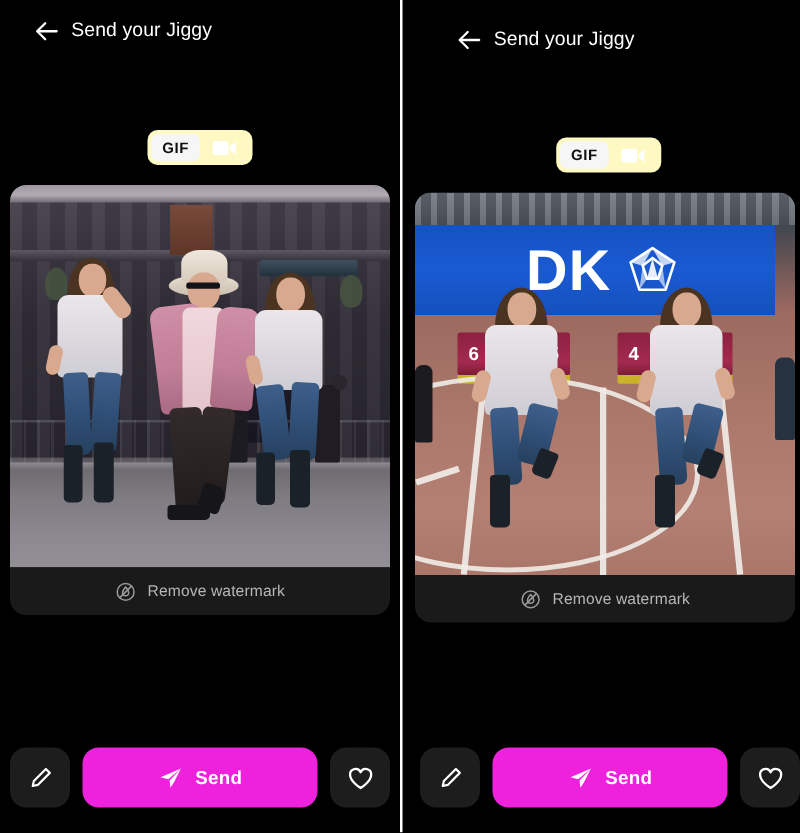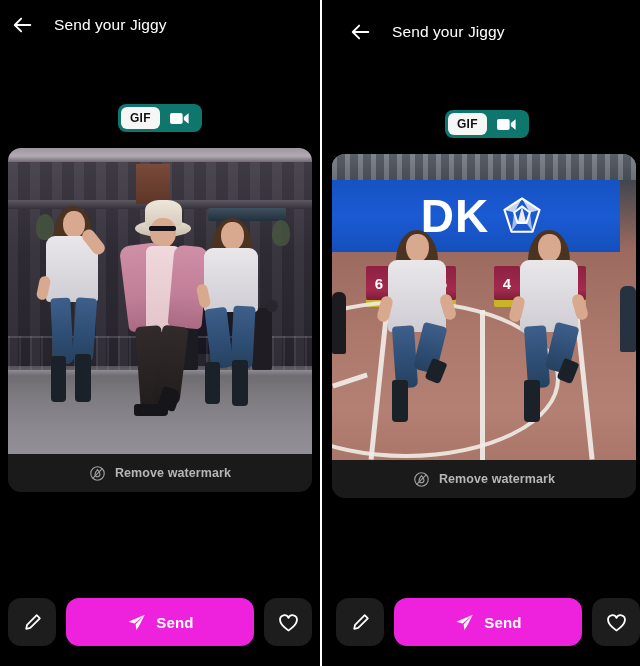--- a/index.html
+++ b/index.html
@@ -33,22 +33,22 @@
   }
 
   
   .appbar {
     position: absolute;
     left: 0;
     right: 16px;
     height: 44px;
     display: flex;
     align-items: center;
-    gap: 20px;
-    padding-left: 12px;
+    gap: 8px;
+    padding-left: 27px;
   }
   .panel.left .appbar { top: 3px; }
   .panel.right .appbar { top: 10px; left: 16px; }
 
   .back-icon {
     width: 22px;
     height: 22px;
     flex: 0 0 auto;
     display: block;
   }
@@ -67,21 +67,21 @@
     right: 0;
     display: flex;
     justify-content: center;
   }
   .panel.left .seg-wrap { top: 104px; }
   .panel.right .seg-wrap { top: 110px; left: 12px; }
 
   .segmented {
     display: flex;
     align-items: center;
-    background: #0f766e;
+    background: #fef9c3;
     border-radius: 8px;
     padding: 3px;
     gap: 0px;
   }
   .seg-item {
     height: 22px;
     min-width: 39px;
     display: flex;
     align-items: center;
     justify-content: center;
@@ -312,21 +312,21 @@
     background: #1a1a1a;
     display: flex;
     align-items: center;
     justify-content: center;
     gap: 9px;
   }
   .wm-icon { width: 17px; height: 17px; display: block; flex: 0 0 auto; }
   .wm-label {
     color: #b6b6b6;
     font-size: 12.5px;
-    font-weight: 700;
+    font-weight: 400;
     letter-spacing: .1px;
   }
 
   
   .actions {
     position: absolute;
     bottom: 20px;
     display: flex;
     align-items: center;
     gap: 10px;

